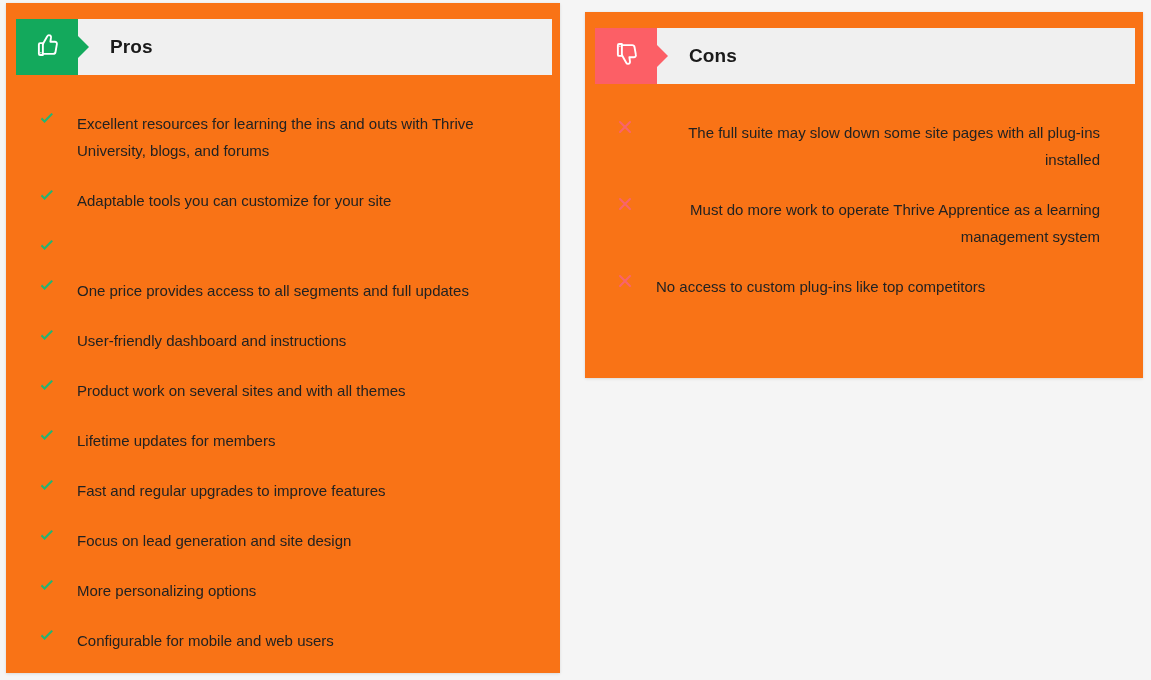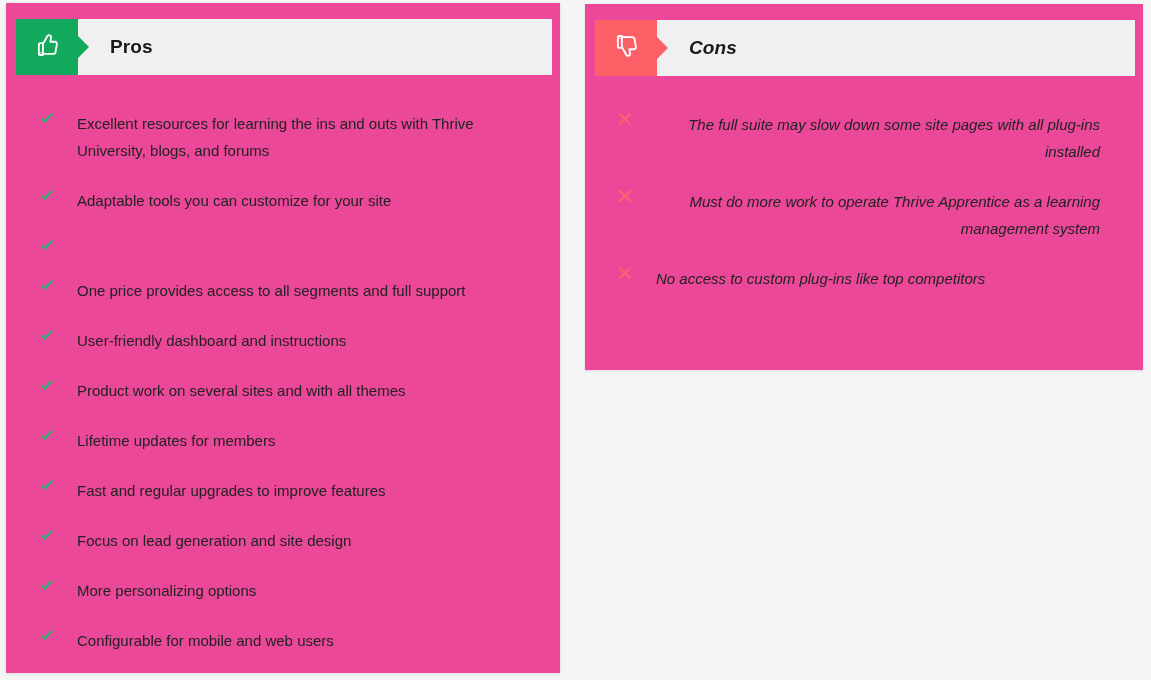--- a/index.html
+++ b/index.html
@@ -15,35 +15,34 @@
   }
   .stage {
     position: relative;
     width: 1151px;
     height: 680px;
   }
 
   
   .card {
     position: absolute;
-    background: #ec4899;
+    background: #f97316;
     box-shadow: 0 1px 3px rgba(0,0,0,0.10), 0 0 1px rgba(0,0,0,0.06);
   }
   .card-pros {
     left: 6px;
     top: 3px;
     width: 554px;
     height: 670px;
   }
   .card-cons {
     left: 585px;
-    top: 4px;
+    top: 12px;
     width: 558px;
     height: 366px;
-    font-style: italic;
   }
 
   
   .card-header {
     position: relative;
     height: 56px;
     margin: 16px 8px 0 10px;
     display: flex;
     align-items: stretch;
   }
@@ -171,21 +170,21 @@
               <path d="M1.8 8.2 L5.6 12 L14 3.3 L12.4 2 L5.5 9 L3.1 6.6 Z" fill="#22b573"></path>
             </svg>
         </span>
       </li>
       <li class="list-item">
         <span class="marker">
           <svg width="16" height="16" viewBox="0 0 16 16">
               <path d="M1.8 8.2 L5.6 12 L14 3.3 L12.4 2 L5.5 9 L3.1 6.6 Z" fill="#22b573"></path>
             </svg>
         </span>
-        <span class="item-text">One price provides access to all segments and full support</span>
+        <span class="item-text">One price provides access to all segments and full updates</span>
       </li>
       <li class="list-item">
         <span class="marker">
           <svg width="16" height="16" viewBox="0 0 16 16">
               <path d="M1.8 8.2 L5.6 12 L14 3.3 L12.4 2 L5.5 9 L3.1 6.6 Z" fill="#22b573"></path>
             </svg>
         </span>
         <span class="item-text">User-friendly dashboard and instructions</span>
       </li>
       <li class="list-item">

